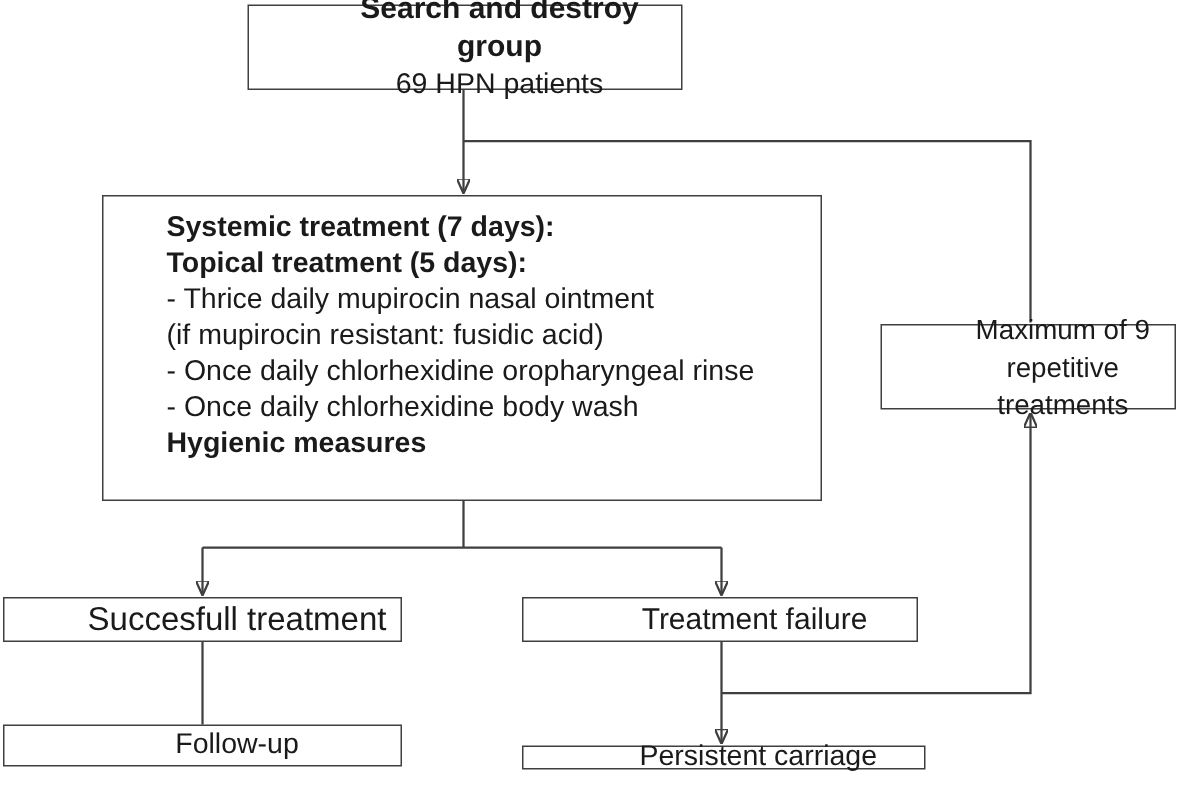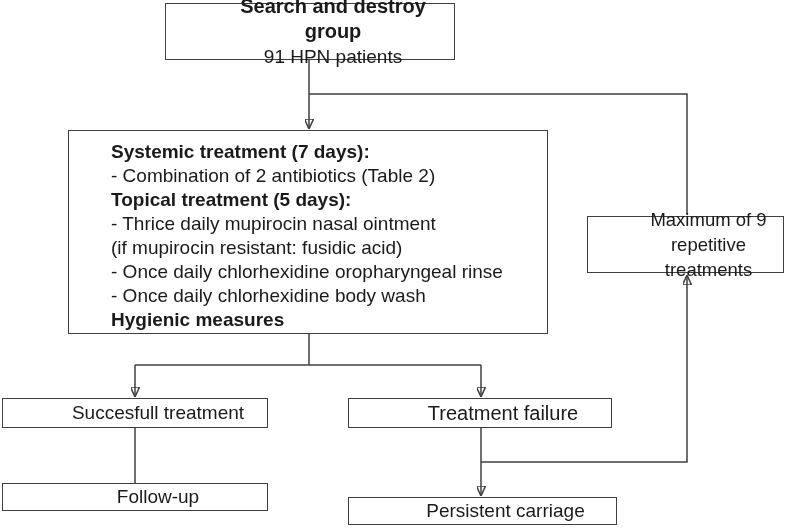--- a/index.html
+++ b/index.html
@@ -36,24 +36,24 @@
   #treatment-box {
     left: 68px; top: 130px; width: 480px; height: 204px;
     align-items: flex-start;
     text-align: left;
     justify-content: flex-start;
     padding: 9px 4px 17px 42px;
     font-size: 19px;
     line-height: 24px;
   }
   #max-box          { left: 587px; top: 216px; width: 197px; height: 57px; font-size: 18.5px; line-height: 25px; }
-  #success-box      { left: 2px;   top: 398px; width: 266px; height: 30px; font-size: 19px; }
+  #success-box      { left: 2px;   top: 398px; width: 266px; height: 30px; font-size: 22px; }
   #failure-box      { left: 348px; top: 398px; width: 264px; height: 30px; font-size: 20px; }
   #followup-box     { left: 2px;   top: 483px; width: 266px; height: 28px; font-size: 19px; }
-  #persistent-box   { left: 348px; top: 497px; width: 269px; height: 28px; font-size: 19px; }
+  #persistent-box   { left: 348px; top: 497px; width: 269px; height: 16px; font-size: 19px; }
 
   #connectors {
     position: absolute;
     left: 0; top: 0;
     width: 787px; height: 528px;
     pointer-events: none;
   }
   #connectors path {
     fill: none;
     stroke: #3f3f3f;
@@ -77,26 +77,25 @@
     <path d="M135 365 H481"></path>
     <path d="M135 365 V396" marker-end="url(#ah)"></path>
     <path d="M481 365 V396" marker-end="url(#ah)"></path>
     <path d="M135 428 V495" marker-end="url(#ah)"></path>
     <path d="M481 428 V495" marker-end="url(#ah)"></path>
     <path d="M481 462 H687 V276" marker-end="url(#ah)"></path>
   </svg>
 
   <div class="node" id="search-box">
     <div class="b t1">Search and destroy group</div>
-    <div>91 HPN patients</div>
+    <div>69 HPN patients</div>
   </div>
 
   <div class="node" id="treatment-box">
     <div class="b">Systemic treatment (7 days):</div>
-    <div>- Combination of 2 antibiotics (Table 2)</div>
     <div class="b">Topical treatment (5 days):</div>
     <div>- Thrice daily mupirocin nasal ointment</div>
     <div>(if mupirocin resistant: fusidic acid)</div>
     <div>- Once daily chlorhexidine oropharyngeal rinse</div>
     <div>- Once daily chlorhexidine body wash</div>
     <div class="b">Hygienic measures</div>
   </div>
 
   <div class="node" id="max-box">
     <div>Maximum of 9</div>

